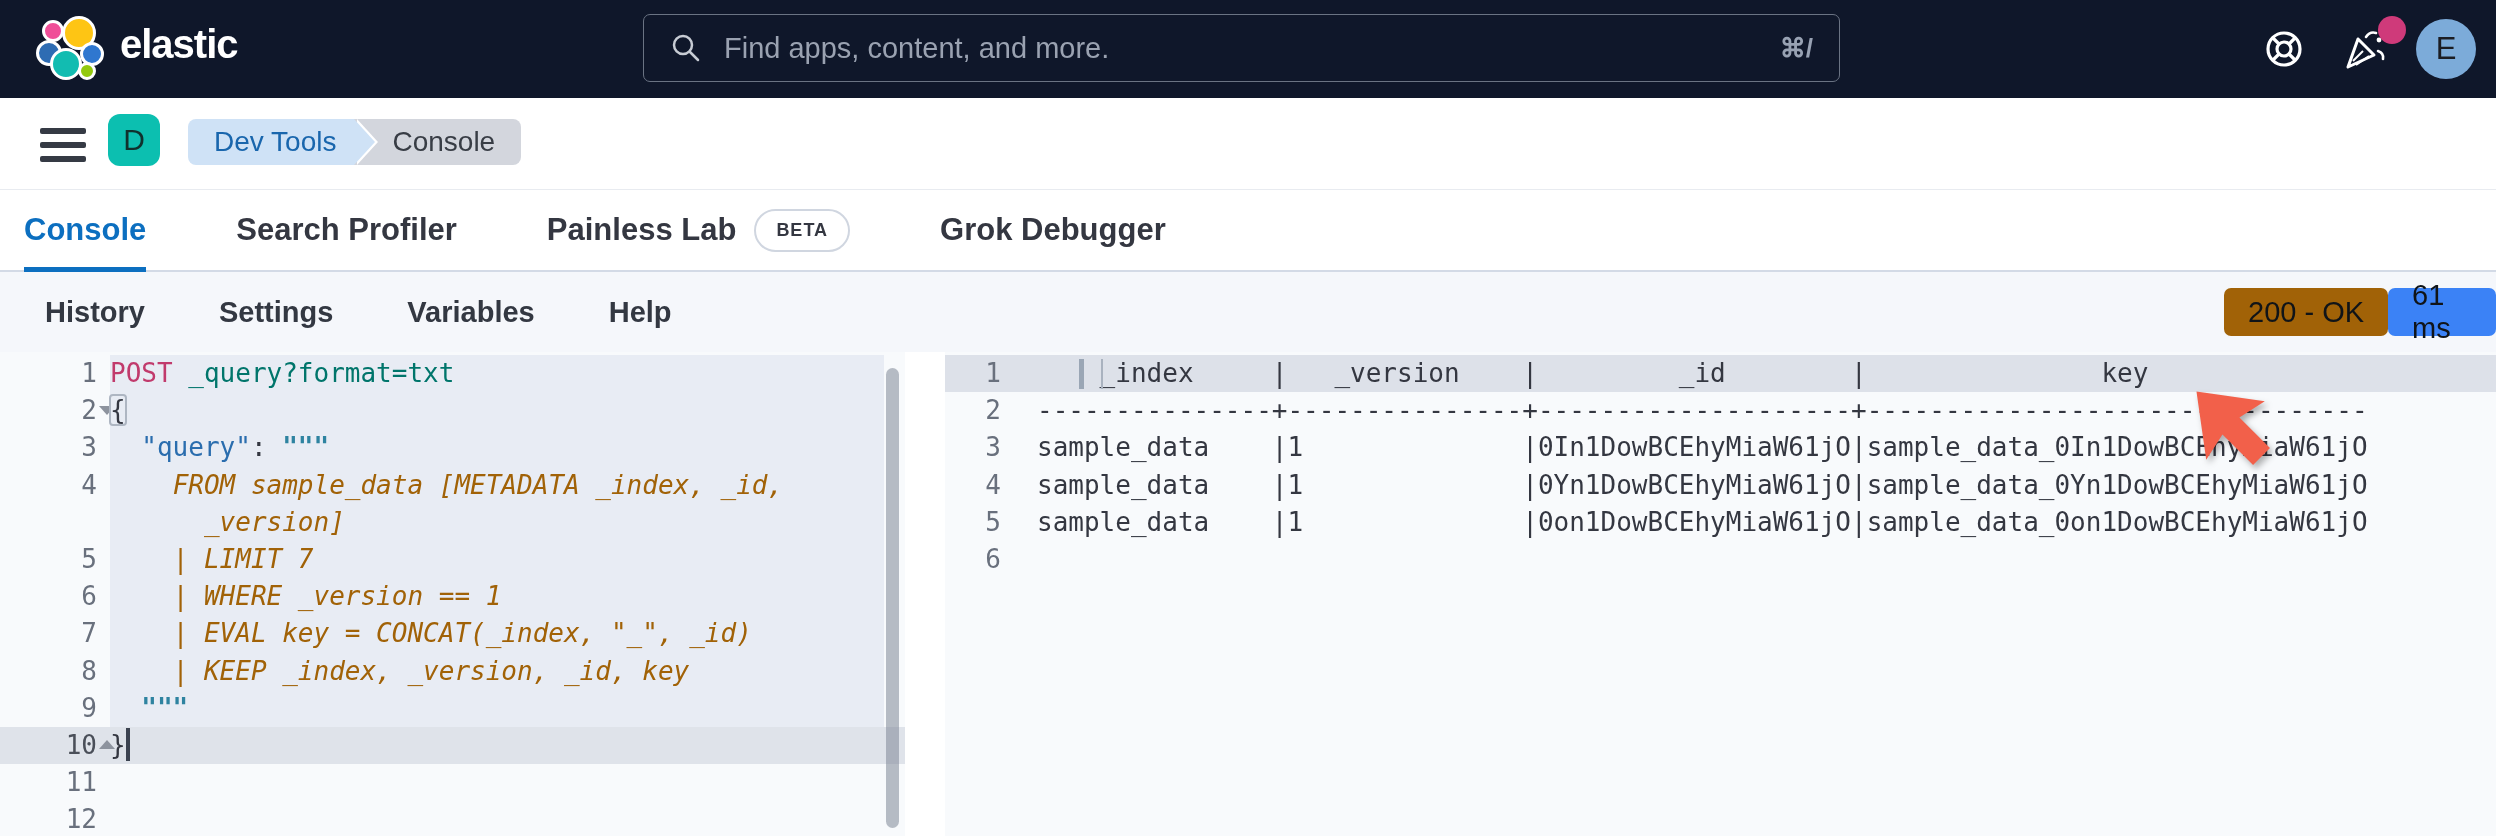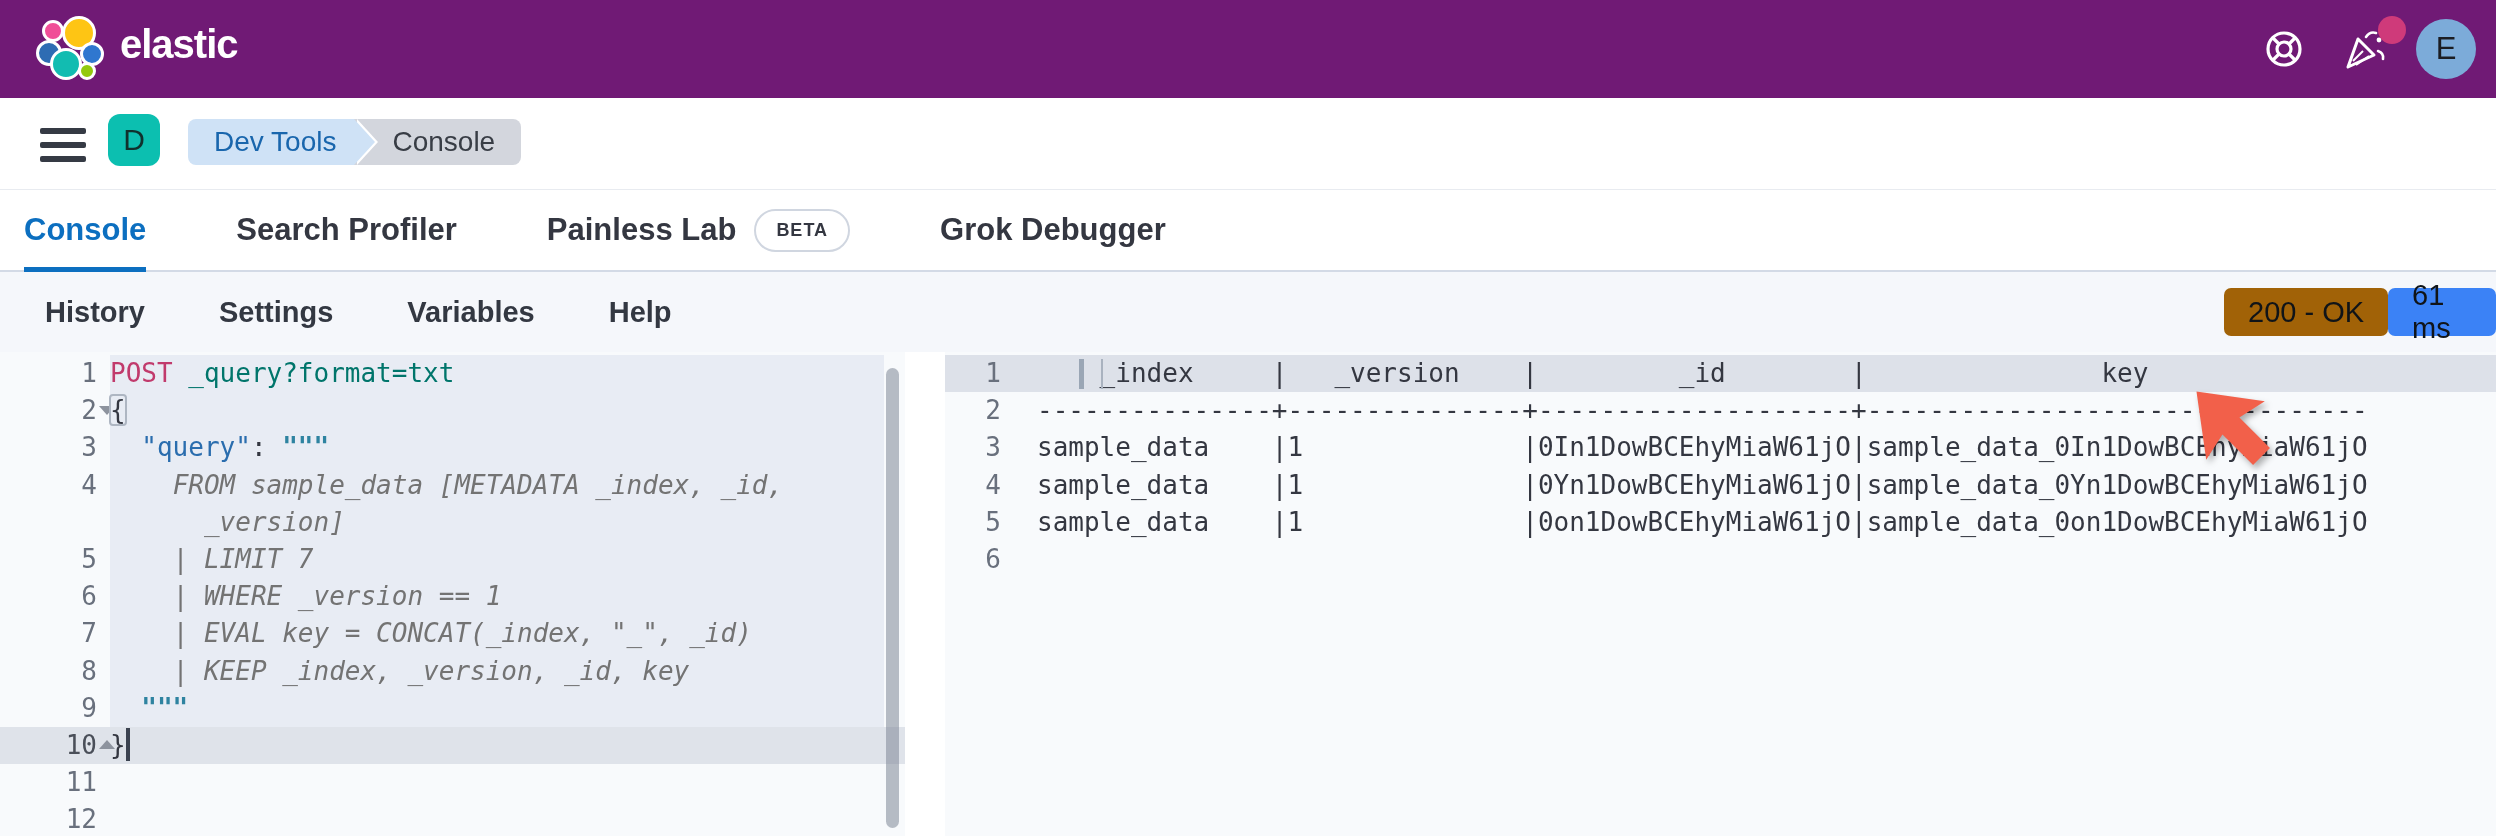--- a/index.html
+++ b/index.html
@@ -1,21 +1,21 @@
 <!DOCTYPE html>
 <html><head>
 <meta charset="utf-8">
 <style>
   * { margin:0; padding:0; box-sizing:border-box; }
   html,body { width:2496px; height:836px; overflow:hidden; background:#fff;
               font-family:"Liberation Sans", sans-serif; }
 
   
   .topbar { position:absolute; left:0; top:0; width:2496px; height:98px;
-            background:#701a75; display:flex; align-items:center; }
+            background:#0f172a; display:flex; align-items:center; }
   .logo-wrap { position:absolute; left:36px; top:16px; width:72px; height:66px; }
   .blob { position:absolute; border-radius:50%; border:3px solid #fff; }
   .logo-text { position:absolute; left:120px; top:22px; color:#fff; font-size:40px;
                font-weight:600; letter-spacing:-1px; }
   .searchbox { position:absolute; left:643px; top:14px; width:1197px; height:68px;
                border:1px solid #6a7383; border-radius:7px; display:flex;
                align-items:center; padding:0 26px; }
   .search-ph { color:#9aa2b1; font-size:29px; margin-left:22px; flex:1; }
   .search-kbd { color:#98a2b3; font-size:26px; font-weight:600; }
   .tb-ico { position:absolute; top:23px; width:52px; height:52px; }
@@ -83,21 +83,21 @@
   .pane.right .gut { flex:0 0 70px; padding-right:14px; }
   .cnt { flex:1; position:relative; }
   .pane.left .row.hl .cnt { background:#e8ecf4; margin-right:21px; }
   .pane.left .row.cur { background:#dfe3ea; }
   .pane.left .row.cur .gut { color:#4a4f59; }
   .pane.right .row.hdr { background:#dde1e9; }
   .tk-m { color:#c13a6c; }
   .tk-u { color:#00756b; }
   .tk-k { color:#2a6dae; }
   .tk-q { color:#2e83a0; font-weight:600; }
-  .tk-g { color:#737373; font-style:italic; }
+  .tk-g { color:#a16207; font-style:italic; }
   .tk-b, .tk-t { color:#343741; }
   .tk-bm { color:#343741; outline:2px solid #aeb6c2; outline-offset:-1px;
            border-radius:3px; }
   .fold { position:absolute; left:99px; top:14px; width:0; height:0; }
   .fold.down { border-left:8px solid transparent; border-right:8px solid transparent;
                border-top:9px solid #8d939e; }
   .fold.up { border-left:8px solid transparent; border-right:8px solid transparent;
              border-bottom:9px solid #8d939e; top:13px; }
   .caret { display:inline-block; width:4px; height:33px; background:#3b4250;
            vertical-align:-7px; }
@@ -124,20 +124,28 @@
   <div class="logo-wrap">
     <span class="blob" style="left:6px;  top:4px;  width:22px; height:22px; background:#f04e98;"></span>
     <span class="blob" style="left:26px; top:0px;  width:34px; height:34px; background:#fec514;"></span>
     <span class="blob" style="left:0px;  top:24px; width:26px; height:26px; background:#2e6cb3;"></span>
     <span class="blob" style="left:44px; top:26px; width:24px; height:24px; background:#2f77cf;"></span>
     <span class="blob" style="left:14px; top:32px; width:32px; height:32px; background:#12bcb1;"></span>
     <span class="blob" style="left:42px; top:46px; width:18px; height:18px; background:#93c90e;"></span>
   </div>
   <div class="logo-text">elastic</div>
 
+  <div class="searchbox">
+    <svg class="icon" width="32" height="32" viewBox="0 0 32 32">
+      <circle cx="13" cy="13" r="9" fill="none" stroke="#c7ccd4" stroke-width="2.5"></circle>
+      <line x1="20" y1="20" x2="28" y2="28" stroke="#c7ccd4" stroke-width="2.5" stroke-linecap="round"></line>
+    </svg>
+    <span class="search-ph">Find apps, content, and more.</span>
+    <span class="search-kbd">⌘/</span>
+  </div>
 
   <svg class="icon tb-ico" style="left:2258px;" viewBox="0 0 52 52">
     <circle cx="26" cy="26" r="16" fill="none" stroke="#fff" stroke-width="3.2"></circle>
     <circle cx="26" cy="26" r="7" fill="none" stroke="#fff" stroke-width="3.2"></circle>
     <line x1="15" y1="15" x2="21" y2="21" stroke="#fff" stroke-width="3.2"></line>
     <line x1="37" y1="15" x2="31" y2="21" stroke="#fff" stroke-width="3.2"></line>
     <line x1="15" y1="37" x2="21" y2="31" stroke="#fff" stroke-width="3.2"></line>
     <line x1="37" y1="37" x2="31" y2="31" stroke="#fff" stroke-width="3.2"></line>
   </svg>
 

